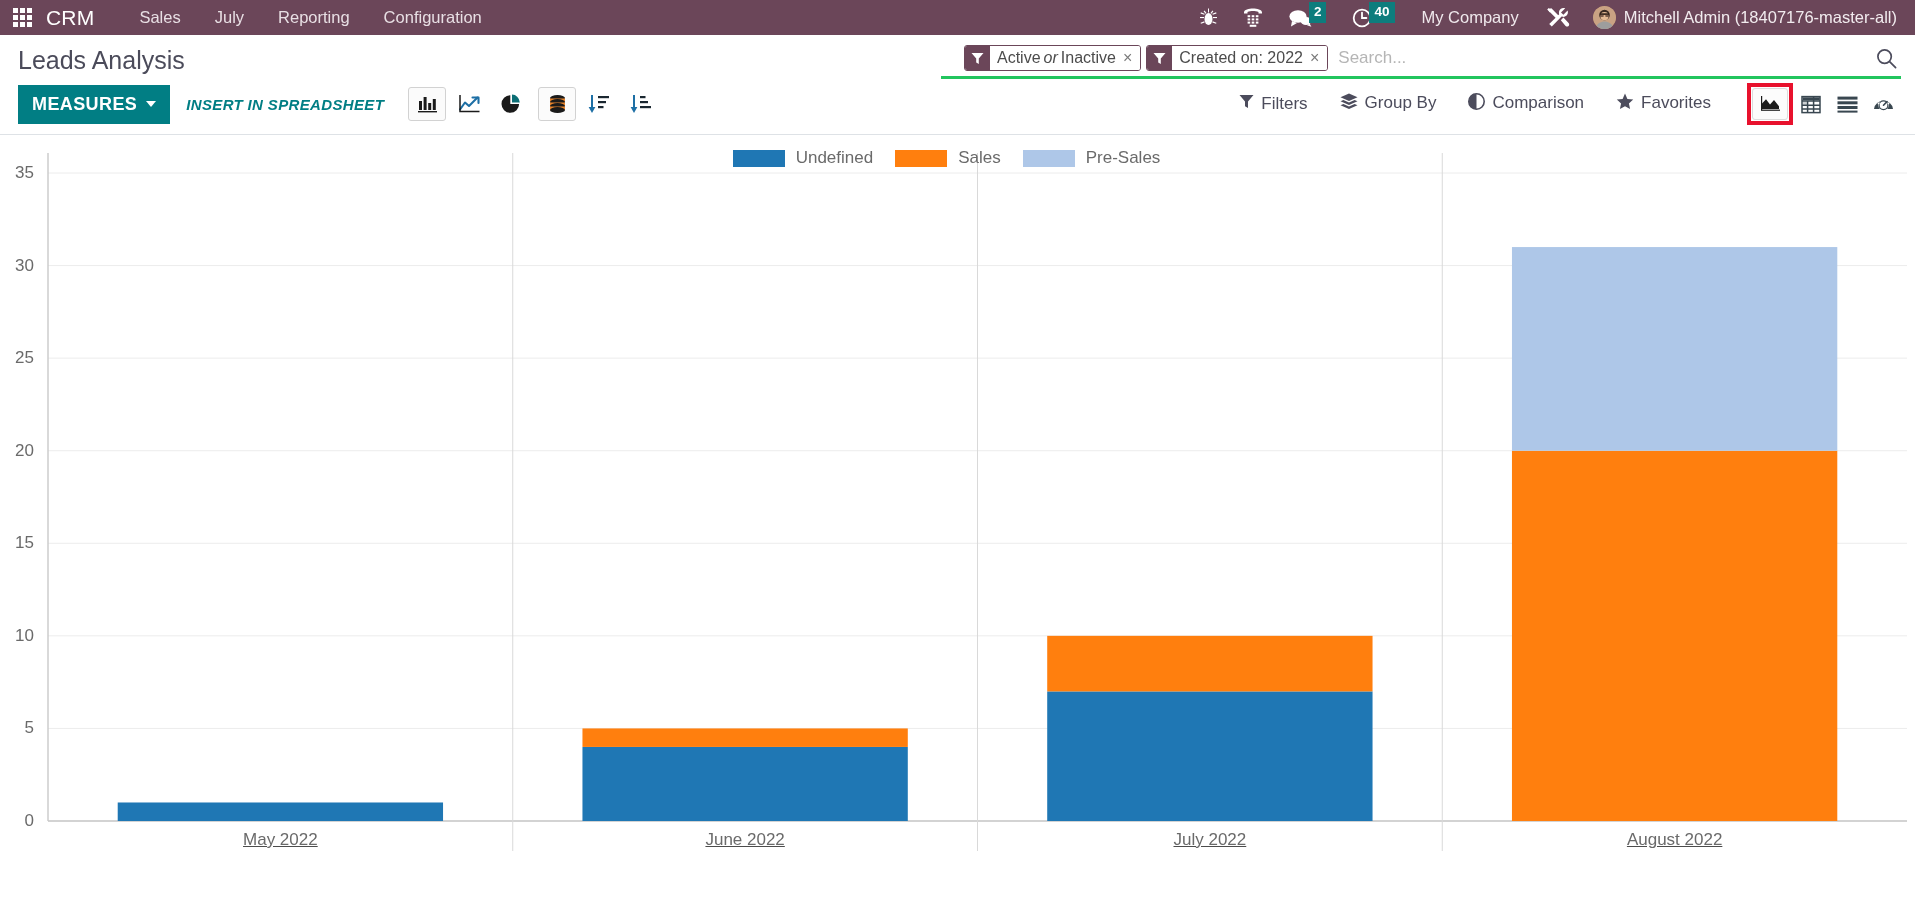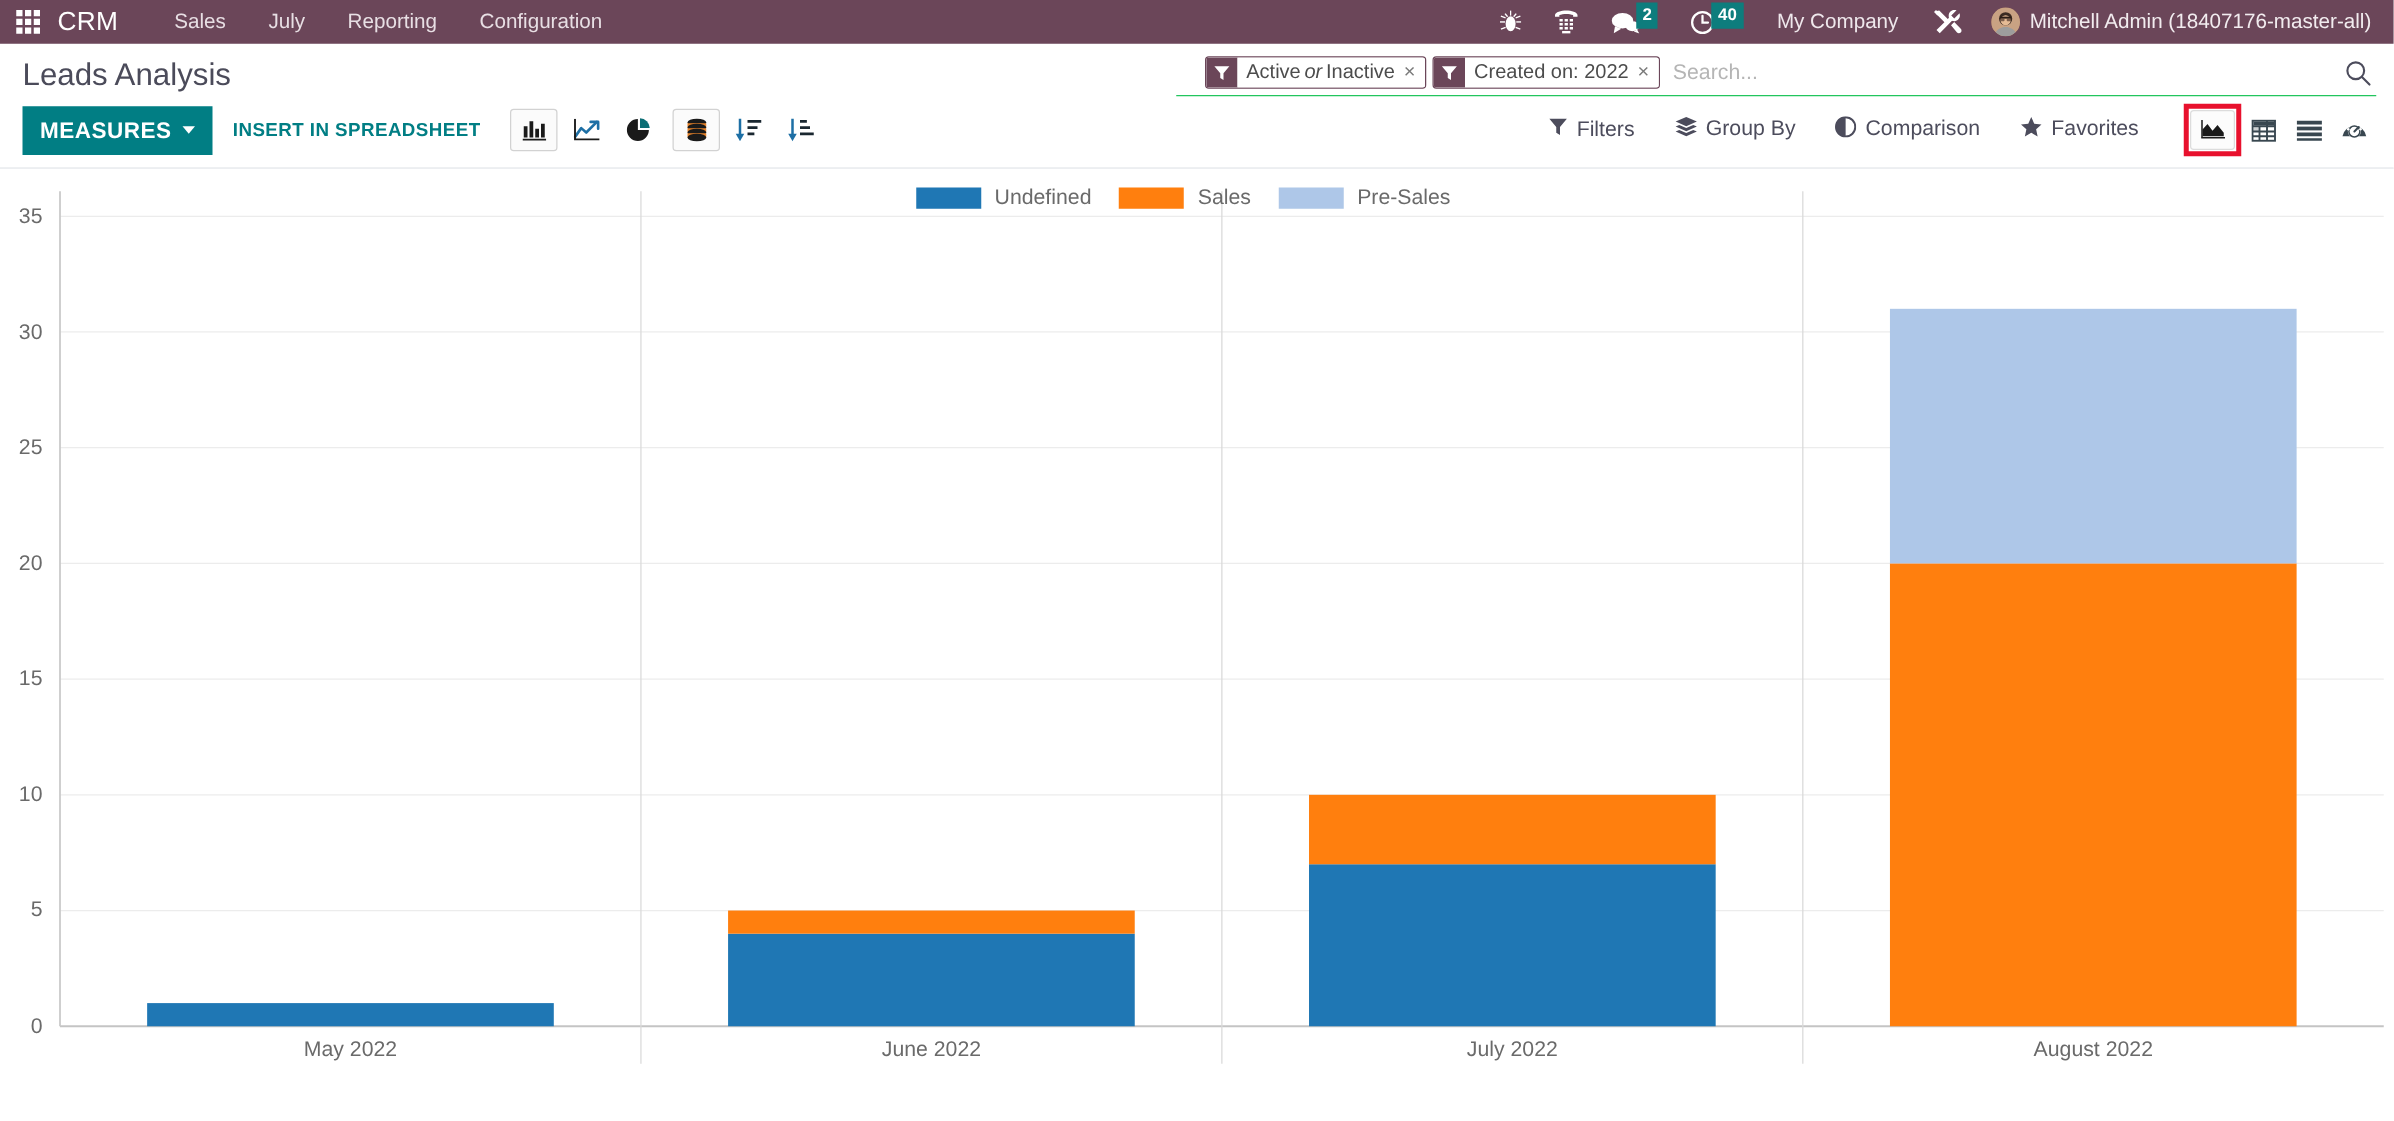--- a/index.html
+++ b/index.html
@@ -19,53 +19,53 @@
   .badge{background:#0d7d7d;color:#fff;font-size:13.5px;font-weight:700;line-height:1;padding:3px 5px 4px;margin-left:-3px;align-self:flex-start;margin-top:2px;}
   .company{color:#efe8ec;font-size:16.5px;padding:0 14px;cursor:pointer;white-space:nowrap;}
   .avatar{width:23px;height:23px;border-radius:50%;overflow:hidden;margin:0 8px 0 10px;flex:none;background:#b98b6f;}
   .avatar svg{display:block;}
   .username{color:#f2ecef;font-size:16.5px;padding-right:6px;cursor:pointer;white-space:nowrap;}
 
   
   .cp{background:#fff;border-bottom:1px solid #dee2e6;}
   .cp-top{display:flex;align-items:flex-start;padding:10px 14px 0 18px;min-height:44px;}
   .page-title{font-size:25px;font-weight:400;color:#4b4b5a;line-height:1.15;padding-top:1px;}
-  .searchview{margin-left:auto;display:flex;align-items:center;width:960px;border-bottom:1px solid #22c55e;padding-bottom:5px;padding-left:23px;}
+  .searchview{margin-left:auto;display:flex;align-items:center;width:960px;border-bottom:3px solid #22c55e;padding-bottom:5px;padding-left:23px;}
   .facets{display:flex;align-items:center;gap:5px;}
   .facet{display:flex;align-items:stretch;border:1px solid #6b4659;border-radius:3px;overflow:hidden;height:26px;font-size:16px;cursor:pointer;}
   .facet .f-ico{background:#6b4659;color:#fff;display:flex;align-items:center;padding:0 6px;}
   .facet .f-lbl{background:#fff;color:#4c4c4c;display:flex;align-items:center;padding:0 8px 0 7px;white-space:nowrap;}
   .facet .f-lbl em{font-style:italic;padding:0 3px;}
   .facet .f-x{color:#7a7a7a;font-size:16px;margin-left:7px;line-height:1;}
   .search-input{flex:1;border:none;outline:none;font-size:17px;color:#4c4c4c;font-family:inherit;padding-left:10px;background:transparent;}
   .search-input::placeholder{color:#b5b5b5;}
   .search-btn{padding:0 4px 0 10px;cursor:pointer;display:flex;align-items:center;}
 
   .cp-bottom{display:flex;align-items:center;padding:4px 14px 9px 18px;gap:0;}
   .btn-measures{background:#017e84;color:#fff;border:none;font-size:18px;font-weight:700;letter-spacing:.4px;padding:9px 14px;display:flex;align-items:center;gap:9px;cursor:pointer;font-family:inherit;}
   .caret-dn{width:0;height:0;border-left:5px solid transparent;border-right:5px solid transparent;border-top:6px solid #fff;}
-  .btn-flat{background:none;border:none;color:#017e84;font-size:15px;font-weight:700;letter-spacing:.35px;padding:9px 16px;cursor:pointer;font-family:inherit;white-space:nowrap;}
+  .btn-flat{background:none;border:none;color:#017e84;font-size:15px;font-weight:700;letter-spacing:.35px;padding:9px 16px;cursor:pointer;font-family:inherit;white-space:nowrap;font-style:italic;}
   .igroup{display:flex;align-items:center;gap:4px;margin-left:8px;}
   .ibtn{width:38px;height:34px;display:flex;align-items:center;justify-content:center;border:1px solid transparent;border-radius:3px;cursor:pointer;background:none;}
   .ibtn.active{border-color:#d2d2d2;background:#fbfbfb;}
   .cp-menus{margin-left:auto;display:flex;align-items:center;gap:0;}
   .cpm{display:flex;align-items:flex-start;gap:7px;color:#4c4c5c;font-size:17px;padding:6px 16px;cursor:pointer;white-space:nowrap;}
   .vbtn{width:36px;height:32px;display:flex;align-items:center;justify-content:center;border:1px solid transparent;border-radius:3px;cursor:pointer;background:none;}
   .vbtn.active{border-color:#dcdcdc;background:#fcfcfc;}
   .views-wrap{display:flex;align-items:center;margin-left:20px;}
   .hl-box{border:4px solid #e8112d;display:flex;align-items:center;padding:1px;}
 
   
   .chart-area{position:relative;height:729px;width:1915px;background:#fff;}
   .legend{position:absolute;top:13px;left:0;width:100%;display:flex;justify-content:center;align-items:center;gap:0;z-index:5;}
   .lg-item{display:flex;align-items:center;margin-right:22px;font-size:17px;color:#6a6a6a;cursor:pointer;}
   .lg-swatch{width:52px;height:17px;margin-right:11px;display:block;}
   .ylabels{position:absolute;left:0;top:0;width:40px;height:100%;}
   .ytick{position:absolute;right:6px;transform:translateY(-50%);font-size:17px;color:#6a6a6a;white-space:nowrap;}
-  .xlabels{position:absolute;left:48px;right:8px;bottom:8px;height:26px;display:flex;}
+  .xlabels{position:absolute;left:48px;right:8px;bottom:8px;height:26px;display:flex;text-decoration:underline;}
   .xlab{flex:1;text-align:center;font-size:17px;color:#6a6a6a;}
   svg.canvas{position:absolute;left:0;top:0;}
 </style>
 </head>
 <body>
 
 <div class="navbar">
   <div class="apps-grid">
     <i></i>
       <i></i>

